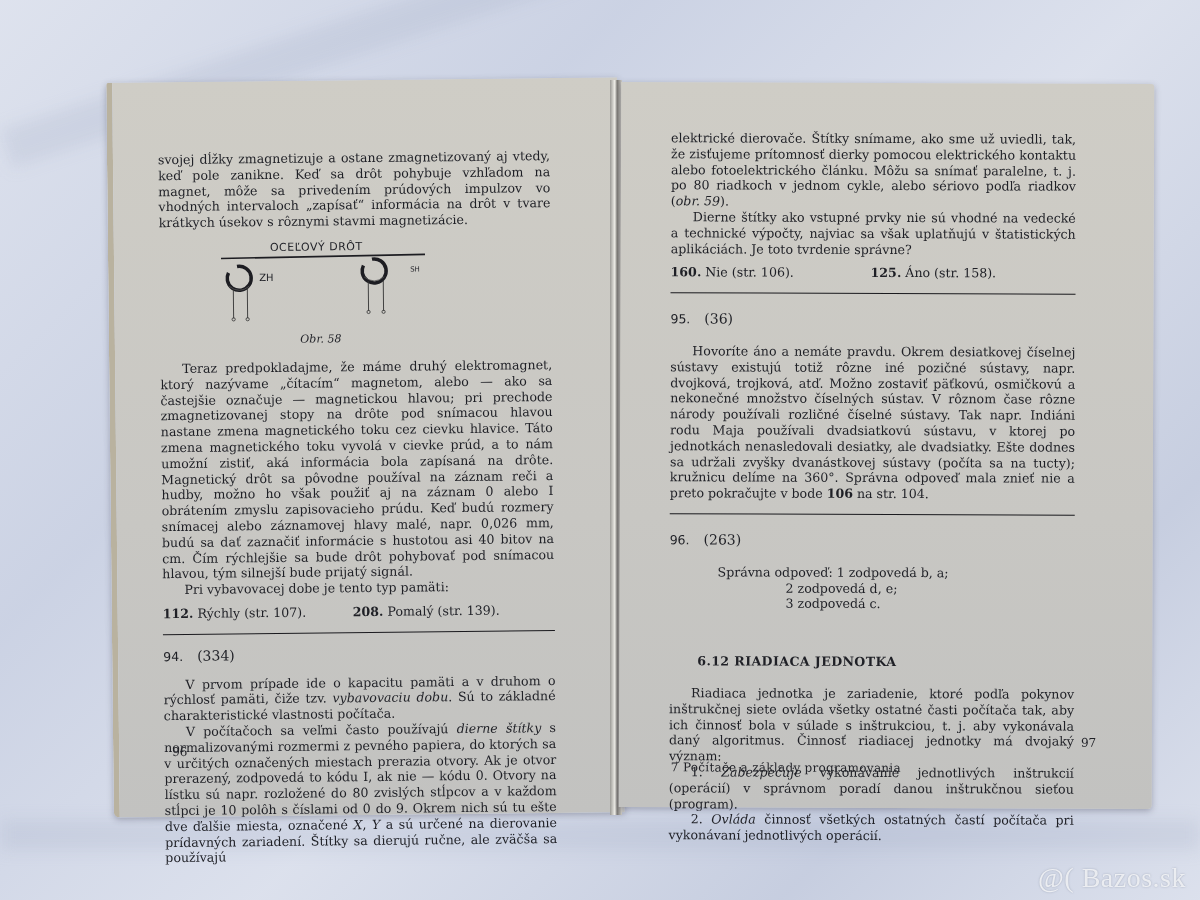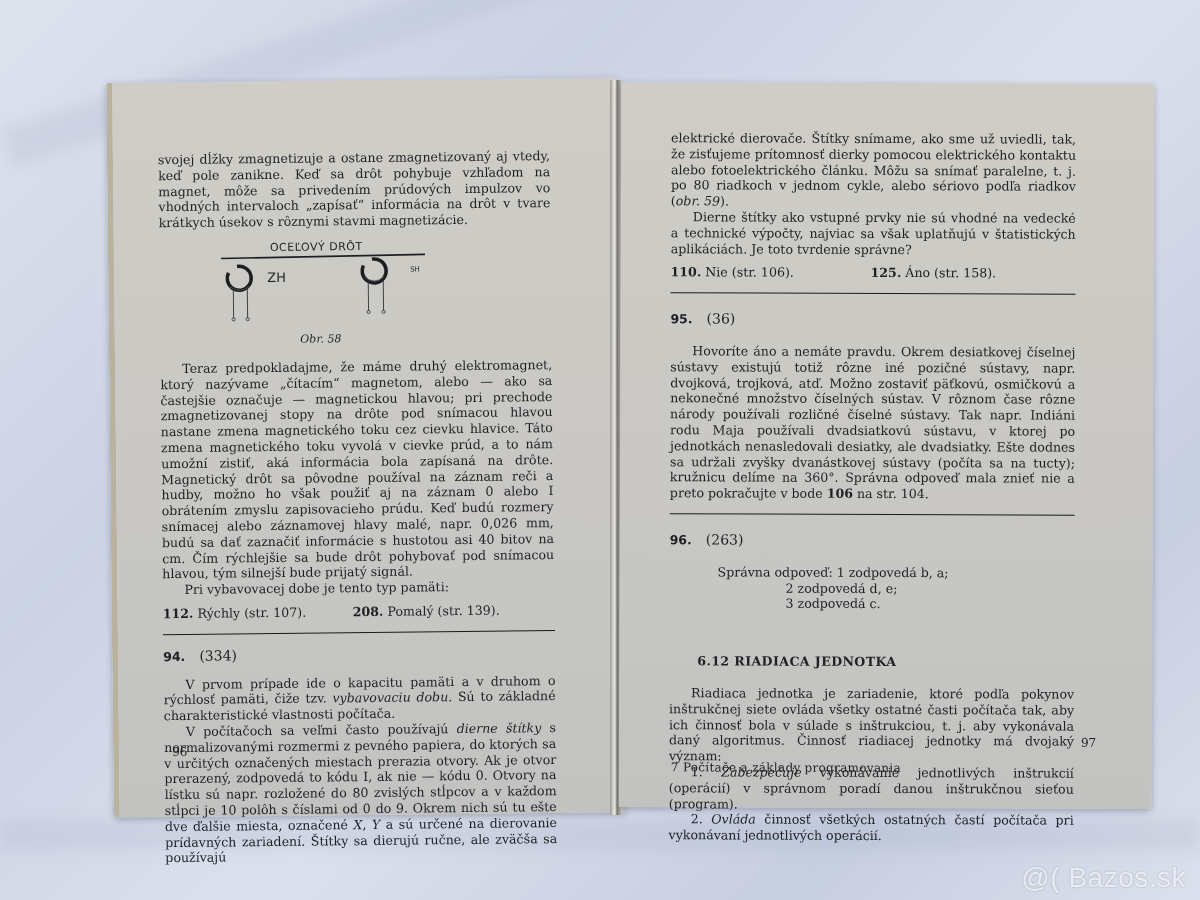--- a/index.html
+++ b/index.html
@@ -34,35 +34,35 @@
   .gutter {
     position:absolute; left:610px; top:80px; width:12px; height:735px;
     background:linear-gradient(90deg, #9b9a96, #f0efe9 40%, #7a7874 60%, #cfcdc7);
   }
   .col { position:absolute; font-size:12.6px; line-height:15.8px; text-align:justify; }
   .page-left .col { left:45px; top:70px; width:392px; }
   .page-right .col { left:50px; top:48px; width:405px; }
   p { margin:0; }
   .indent { text-indent:22px; }
   .hr { height:0; border-top:1.8px solid #1a1a1e; margin:12px 0 14px 0; }
-  .q-head { font-weight:bold; font-family:"DejaVu Sans","Liberation Sans",sans-serif; font-size:12.5px; }
+  .q-head { font-weight:normal; font-family:"DejaVu Sans","Liberation Sans",sans-serif; font-size:12.5px; }
   .q-ref { font-family:"DejaVu Serif",serif; font-size:14px; margin-left:10px; }
   .answers { display:flex; margin-top:8px; }
   .answers .a1 { width:190px; }
   .answers b { font-weight:bold; }
   .figure { position:relative; height:112px; margin:6px 0 4px 0; }
   .fig-caption { text-align:center; font-style:italic; font-size:11px; }
   .pagenum { position:absolute; font-size:12px; }
   .footer-note { position:absolute; font-size:12px; letter-spacing:0.3px; }
   .section-title { font-weight:bold; font-size:12.6px; letter-spacing:0.4px; margin:42px 0 16px 28px; }
   .answer-block { margin:16px 0 0 50px; }
   .answer-block .line { white-space:pre; }
   em { font-style:italic; }
   .watermark {
-    position:absolute; right:14px; bottom:6px; font-family:Liberation Sans, sans-serif;
+    position:absolute; right:14px; bottom:6px; font-family:Liberation Serif, serif;
     font-size:28px; color:rgba(255,255,255,0.75); letter-spacing:0.5px;
     text-shadow:0 0 2px rgba(120,130,150,0.6);
   }
 </style>
 </head>
 <body>
 
 <div class="cloth-fold" style="left:0;top:130px;width:700px;height:40px;transform:rotate(-18deg);"></div>
 <div class="cloth-fold" style="left:0;top:820px;width:1200px;height:30px;"></div>
 
@@ -80,21 +80,21 @@
         <circle cx="74" cy="83" r="1.6" fill="none" stroke="#333" stroke-width="0.8"></circle>
         <circle cx="88" cy="83" r="1.6" fill="none" stroke="#333" stroke-width="0.8"></circle>
         <circle cx="215" cy="36" r="12" fill="none" stroke="#1d1d22" stroke-width="3.5" stroke-dasharray="64 12" transform="rotate(-100 215 36)"></circle>
         <path d="M205 42 Q215 50 225 42" fill="none" stroke="#555" stroke-width="0.8"></path>
         <line x1="209" y1="46" x2="209" y2="76" stroke="#333" stroke-width="0.9"></line>
         <line x1="224" y1="46" x2="224" y2="76" stroke="#333" stroke-width="0.9"></line>
         <circle cx="209" cy="77" r="1.6" fill="none" stroke="#333" stroke-width="0.8"></circle>
         <circle cx="224" cy="77" r="1.6" fill="none" stroke="#333" stroke-width="0.8"></circle>
       </svg>
       <span style="position:absolute;left:111px;top:4px;font-family:'DejaVu Sans',sans-serif;font-size:11px;letter-spacing:0.5px;">OCEĽOVÝ DRÔT</span>
-      <span style="position:absolute;left:108px;top:34px;font-family:'DejaVu Sans',sans-serif;font-size:13px;">ZH</span>
+      <span style="position:absolute;left:100px;top:34px;font-family:'DejaVu Sans',sans-serif;font-size:10px;">ZH</span>
       <span style="position:absolute;left:251px;top:28px;font-family:'DejaVu Sans',sans-serif;font-size:7px;">SH</span>
       <div class="fig-caption" style="position:absolute;left:0;right:70px;top:96px;">Obr. 58</div>
     </div>
 
     <p class="indent" style="margin-top:12px;">Teraz predpokladajme, že máme druhý elektromagnet, ktorý nazývame „čítacím“ magnetom, alebo — ako sa častejšie označuje — magnetickou hlavou; pri prechode zmagnetizovanej stopy na drôte pod snímacou hlavou nastane zmena magnetického toku cez cievku hlavice. Táto zmena magnetického toku vyvolá v cievke prúd, a to nám umožní zistiť, aká informácia bola zapísaná na drôte. Magnetický drôt sa pôvodne používal na záznam reči a hudby, možno ho však použiť aj na záznam 0 alebo I obrátením zmyslu zapisovacieho prúdu. Keď budú rozmery snímacej alebo záznamovej hlavy malé, napr. 0,026 mm, budú sa dať zaznačiť informácie s hustotou asi 40 bitov na cm. Čím rýchlejšie sa bude drôt pohybovať pod snímacou hlavou, tým silnejší bude prijatý signál.</p>
     <p class="indent">Pri vybavovacej dobe je tento typ pamäti:</p>
     <div class="answers">
       <div class="a1">
         <b>112.</b>
         <span>Rýchly (str. 107).</span>
@@ -123,21 +123,21 @@
 <div class="gutter"></div>
 
 <div class="page page-right">
   <div class="col">
     <p>
       <span>elektrické dierovače. Štítky snímame, ako sme už uviedli, tak, že zisťujeme prítomnosť dierky pomocou elektrického kontaktu alebo fotoelektrického článku. Môžu sa snímať paralelne, t. j. po 80 riadkoch v jednom cykle, alebo sériovo podľa riadkov (</span><em>obr. 59</em><span>).</span>
     </p>
     <p class="indent">Dierne štítky ako vstupné prvky nie sú vhodné na vedecké a technické výpočty, najviac sa však uplatňujú v štatistických aplikáciách. Je toto tvrdenie správne?</p>
     <div class="answers">
       <div class="a1" style="width:200px;">
-        <b>110.</b>
+        <b>160.</b>
         <span>Nie (str. 106).</span>
       </div>
       <div>
         <b>125.</b>
         <span>Áno (str. 158).</span>
       </div>
     </div>
     <div class="hr"></div>
 
     <div style="margin-top:18px;">

